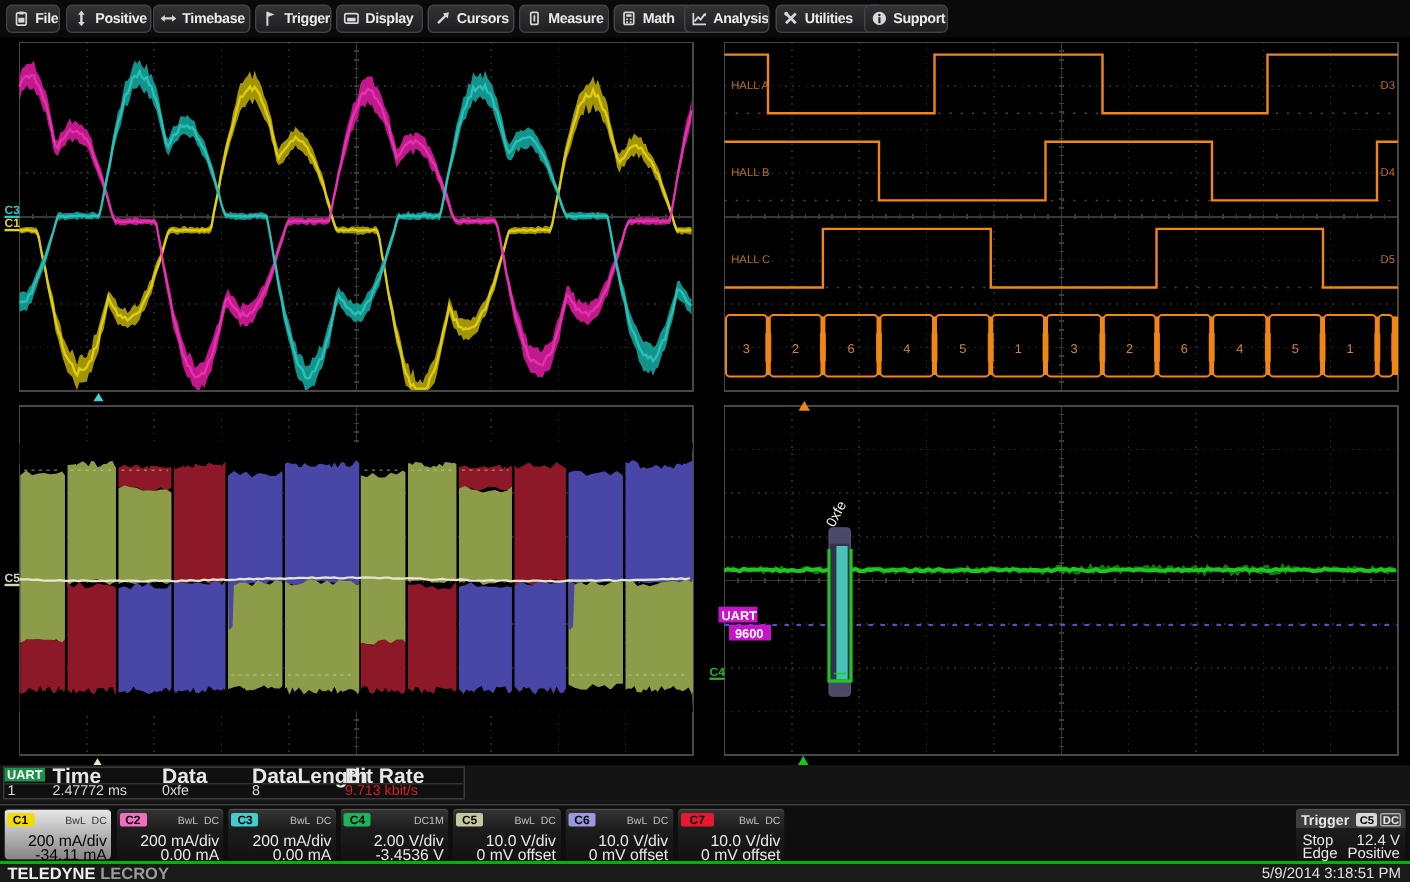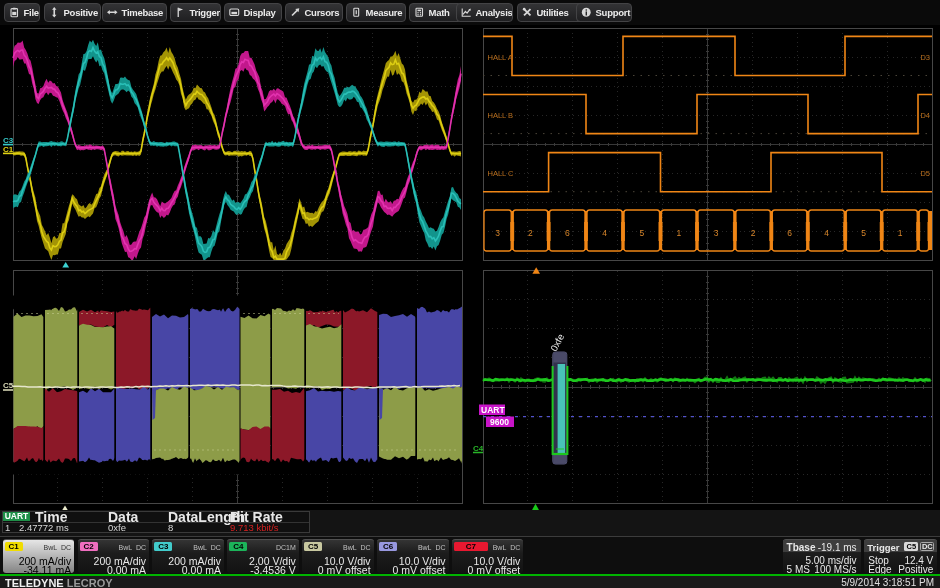--- a/index.html
+++ b/index.html
@@ -685,21 +685,21 @@
   </svg>
 <div style="position:absolute;left:0;top:510px;width:940px;height:26px;background:#141414"></div>
 
 <div style="position:absolute;left:2px;top:511px;width:308px;height:22px;background:#101010;border:1px solid #3a3a3a">
  <div style="position:absolute;left:0;top:0;width:27px;height:9px;background:#1f9048;color:#fff;font-size:8.5px;font-weight:bold;text-align:center;line-height:9.5px">UART</div>
  <div class="th" style="left:32px">Time</div>
  <div class="th" style="left:105px">Data</div>
  <div class="th" style="left:165px">DataLength</div>
  <div class="th" style="left:227px">Bit&nbsp;Rate</div>
  <div class="td" style="left:2px">1</div>
- <div class="td" style="left:16px">2.47772 ms</div>
+ <div class="td" style="left:32px">2.47772 ms</div>
  <div class="td" style="left:105px">0xfe</div>
  <div class="td" style="left:165px">8</div>
  <div class="td" style="left:227px;color:#d42020">9.713 kbit/s</div>
  <div style="position:absolute;left:0;top:10px;width:100%;height:1px;background:#333"></div>
 </div>
 <div style="position:absolute;left:0;top:536px;width:940px;height:37.5px;background:#0e0e0e;border-top:1px solid #3c3c3c">
 <div style="position:relative;width:940px;height:0">
 <div style="position:relative;top:2.4px;height:33.3px">
         <div class="ch" style="left:2.7px;background:linear-gradient(#e6e6e6,#b5b5b5 50%,#848484);color:#000">
  <div style="position:absolute;left:2px;top:1.9px;width:18px;height:8.8px;background:#f0dc00;border-radius:1.5px;color:#000;font-size:8px;font-weight:bold;text-align:center;line-height:9.2px">C1</div>
@@ -731,32 +731,24 @@
  <div style="position:absolute;right:3px;top:14.2px;font-size:10.5px">10.0 V/div</div>
  <div style="position:absolute;right:3px;top:23.2px;font-size:10.5px">0 mV offset</div>
 </div>
         <div class="ch" style="left:377.0px;background:linear-gradient(#343434,#1c1c1c 40%,#121212);color:#e8e8e8">
  <div style="position:absolute;left:2px;top:1.9px;width:18px;height:8.8px;background:#9898e0;border-radius:1.5px;color:#000;font-size:8px;font-weight:bold;text-align:center;line-height:9.2px">C6</div>
  <div style="position:absolute;right:3px;top:3.2px;font-size:7px;color:#c0c0c0">BwL&nbsp;&nbsp;DC</div>
  <div style="position:absolute;right:3px;top:14.2px;font-size:10.5px">10.0 V/div</div>
  <div style="position:absolute;right:3px;top:23.2px;font-size:10.5px">0 mV offset</div>
 </div>
         <div class="ch" style="left:451.8px;background:linear-gradient(#343434,#1c1c1c 40%,#121212);color:#e8e8e8">
- <div style="position:absolute;left:2px;top:1.9px;width:34px;height:8.8px;background:#e81830;border-radius:1.5px;color:#000;font-size:8px;font-weight:bold;text-align:center;line-height:9.2px">C7</div>
+ <div style="position:absolute;left:2px;top:1.9px;width:22px;height:8.8px;background:#e81830;border-radius:1.5px;color:#000;font-size:8px;font-weight:bold;text-align:center;line-height:9.2px">C7</div>
  <div style="position:absolute;right:3px;top:3.2px;font-size:7px;color:#c0c0c0">BwL&nbsp;&nbsp;DC</div>
  <div style="position:absolute;right:3px;top:14.2px;font-size:10.5px">10.0 V/div</div>
  <div style="position:absolute;right:3px;top:23.2px;font-size:10.5px">0 mV offset</div>
-</div>
-<div class="ch" style="left:782.6px;width:78px;background:linear-gradient(#343434,#1c1c1c 40%,#121212);color:#e8e8e8">
- <div style="position:absolute;left:0;top:0;width:100%;height:11.5px;background:#3e3e3e"></div>
- <div style="position:absolute;left:4px;top:1.5px;font-size:10px;font-weight:bold">Tbase</div>
- <div style="position:absolute;right:4px;top:1.5px;font-size:10px">-19.1 ms</div>
- <div style="position:absolute;right:4px;top:14.2px;font-size:10px">5.00 ms/div</div>
- <div style="position:absolute;left:4px;top:23.2px;font-size:10px">5 MS</div>
- <div style="position:absolute;right:4px;top:23.2px;font-size:10px">100 MS/s</div>
 </div>
 <div class="ch" style="left:864.3px;width:73px;background:linear-gradient(#343434,#1c1c1c 40%,#121212);color:#e8e8e8">
  <div style="position:absolute;left:0;top:0;width:100%;height:11.5px;background:#3e3e3e"></div>
  <div style="position:absolute;left:3px;top:1.5px;font-size:9.5px;font-weight:bold">Trigger</div>
  <div style="position:absolute;right:19px;top:1.5px;width:14px;height:9px;background:#d8d8d8;border-radius:1.5px;color:#000;font-size:7.5px;font-weight:bold;text-align:center;line-height:9.5px">C5</div>
  <div style="position:absolute;right:3px;top:1.5px;width:14px;height:9px;border:1px solid #aaa;border-radius:1.5px;color:#e8e8e8;font-size:7.5px;font-weight:bold;text-align:center;line-height:8.5px;box-sizing:border-box">DC</div>
  <div style="position:absolute;left:4px;top:14.2px;font-size:10px">Stop</div>
  <div style="position:absolute;right:4px;top:14.2px;font-size:10px">12.4 V</div>
  <div style="position:absolute;left:4px;top:23.2px;font-size:10px">Edge</div>
  <div style="position:absolute;right:4px;top:23.2px;font-size:10px">Positive</div>

